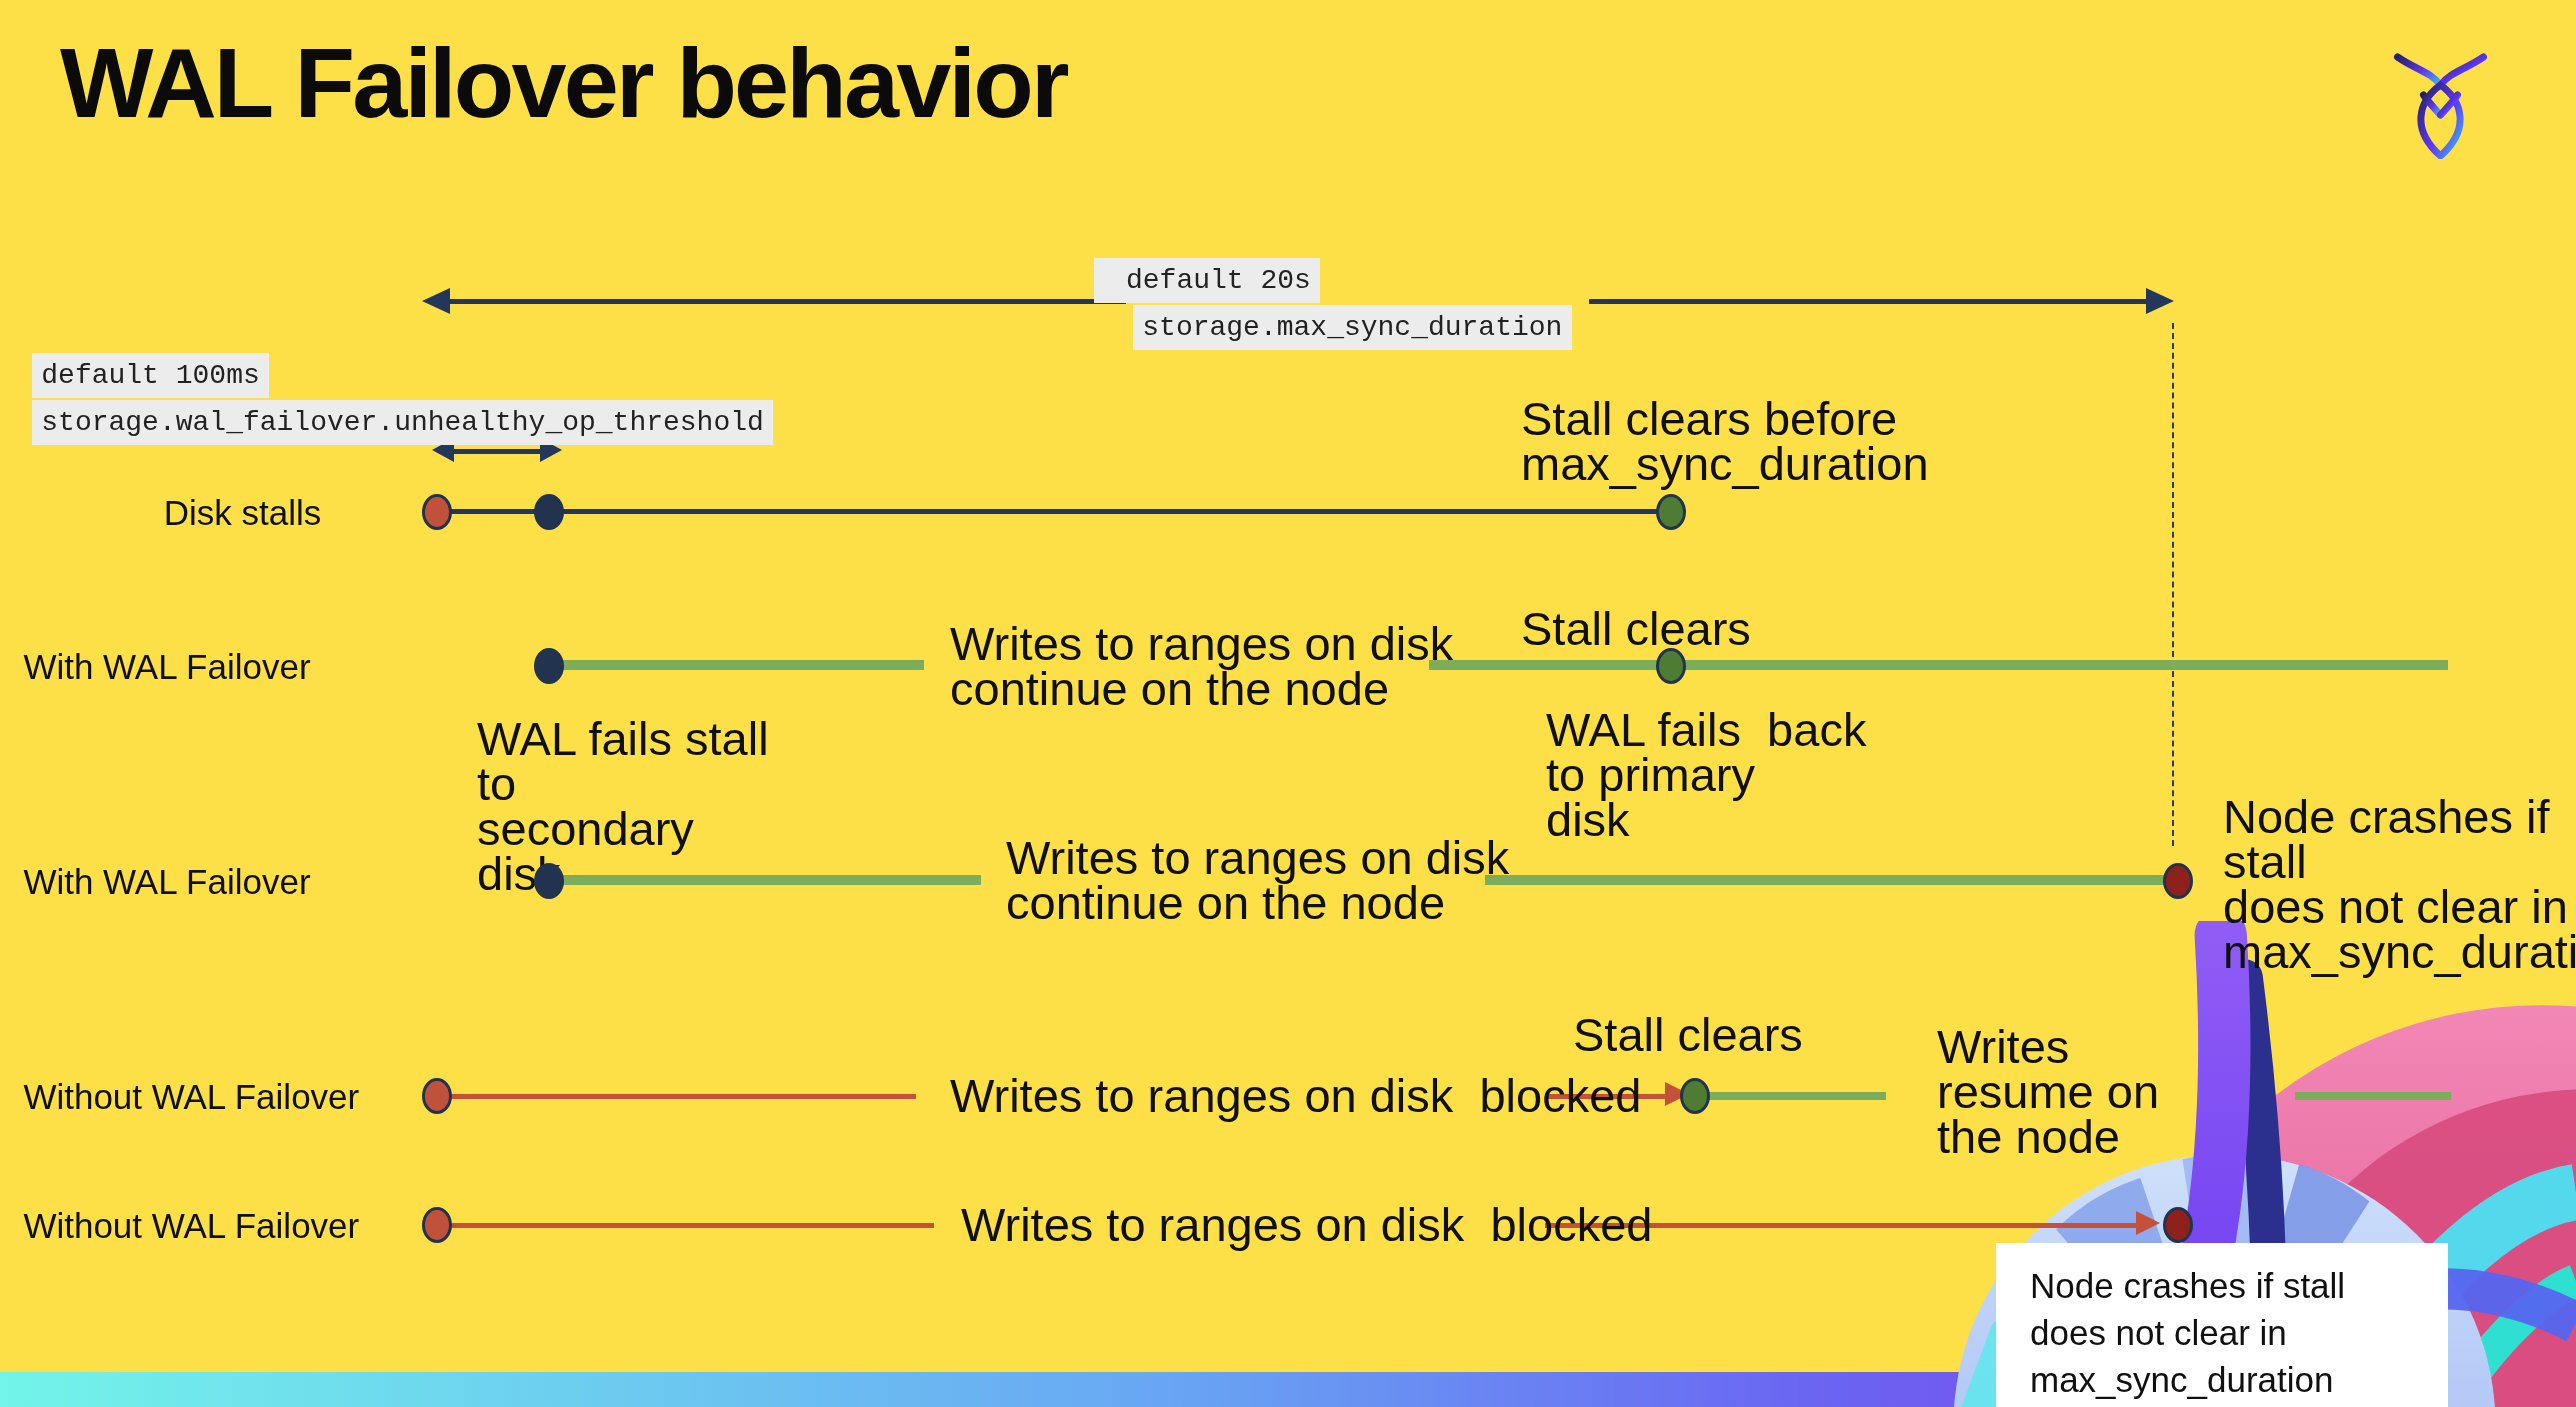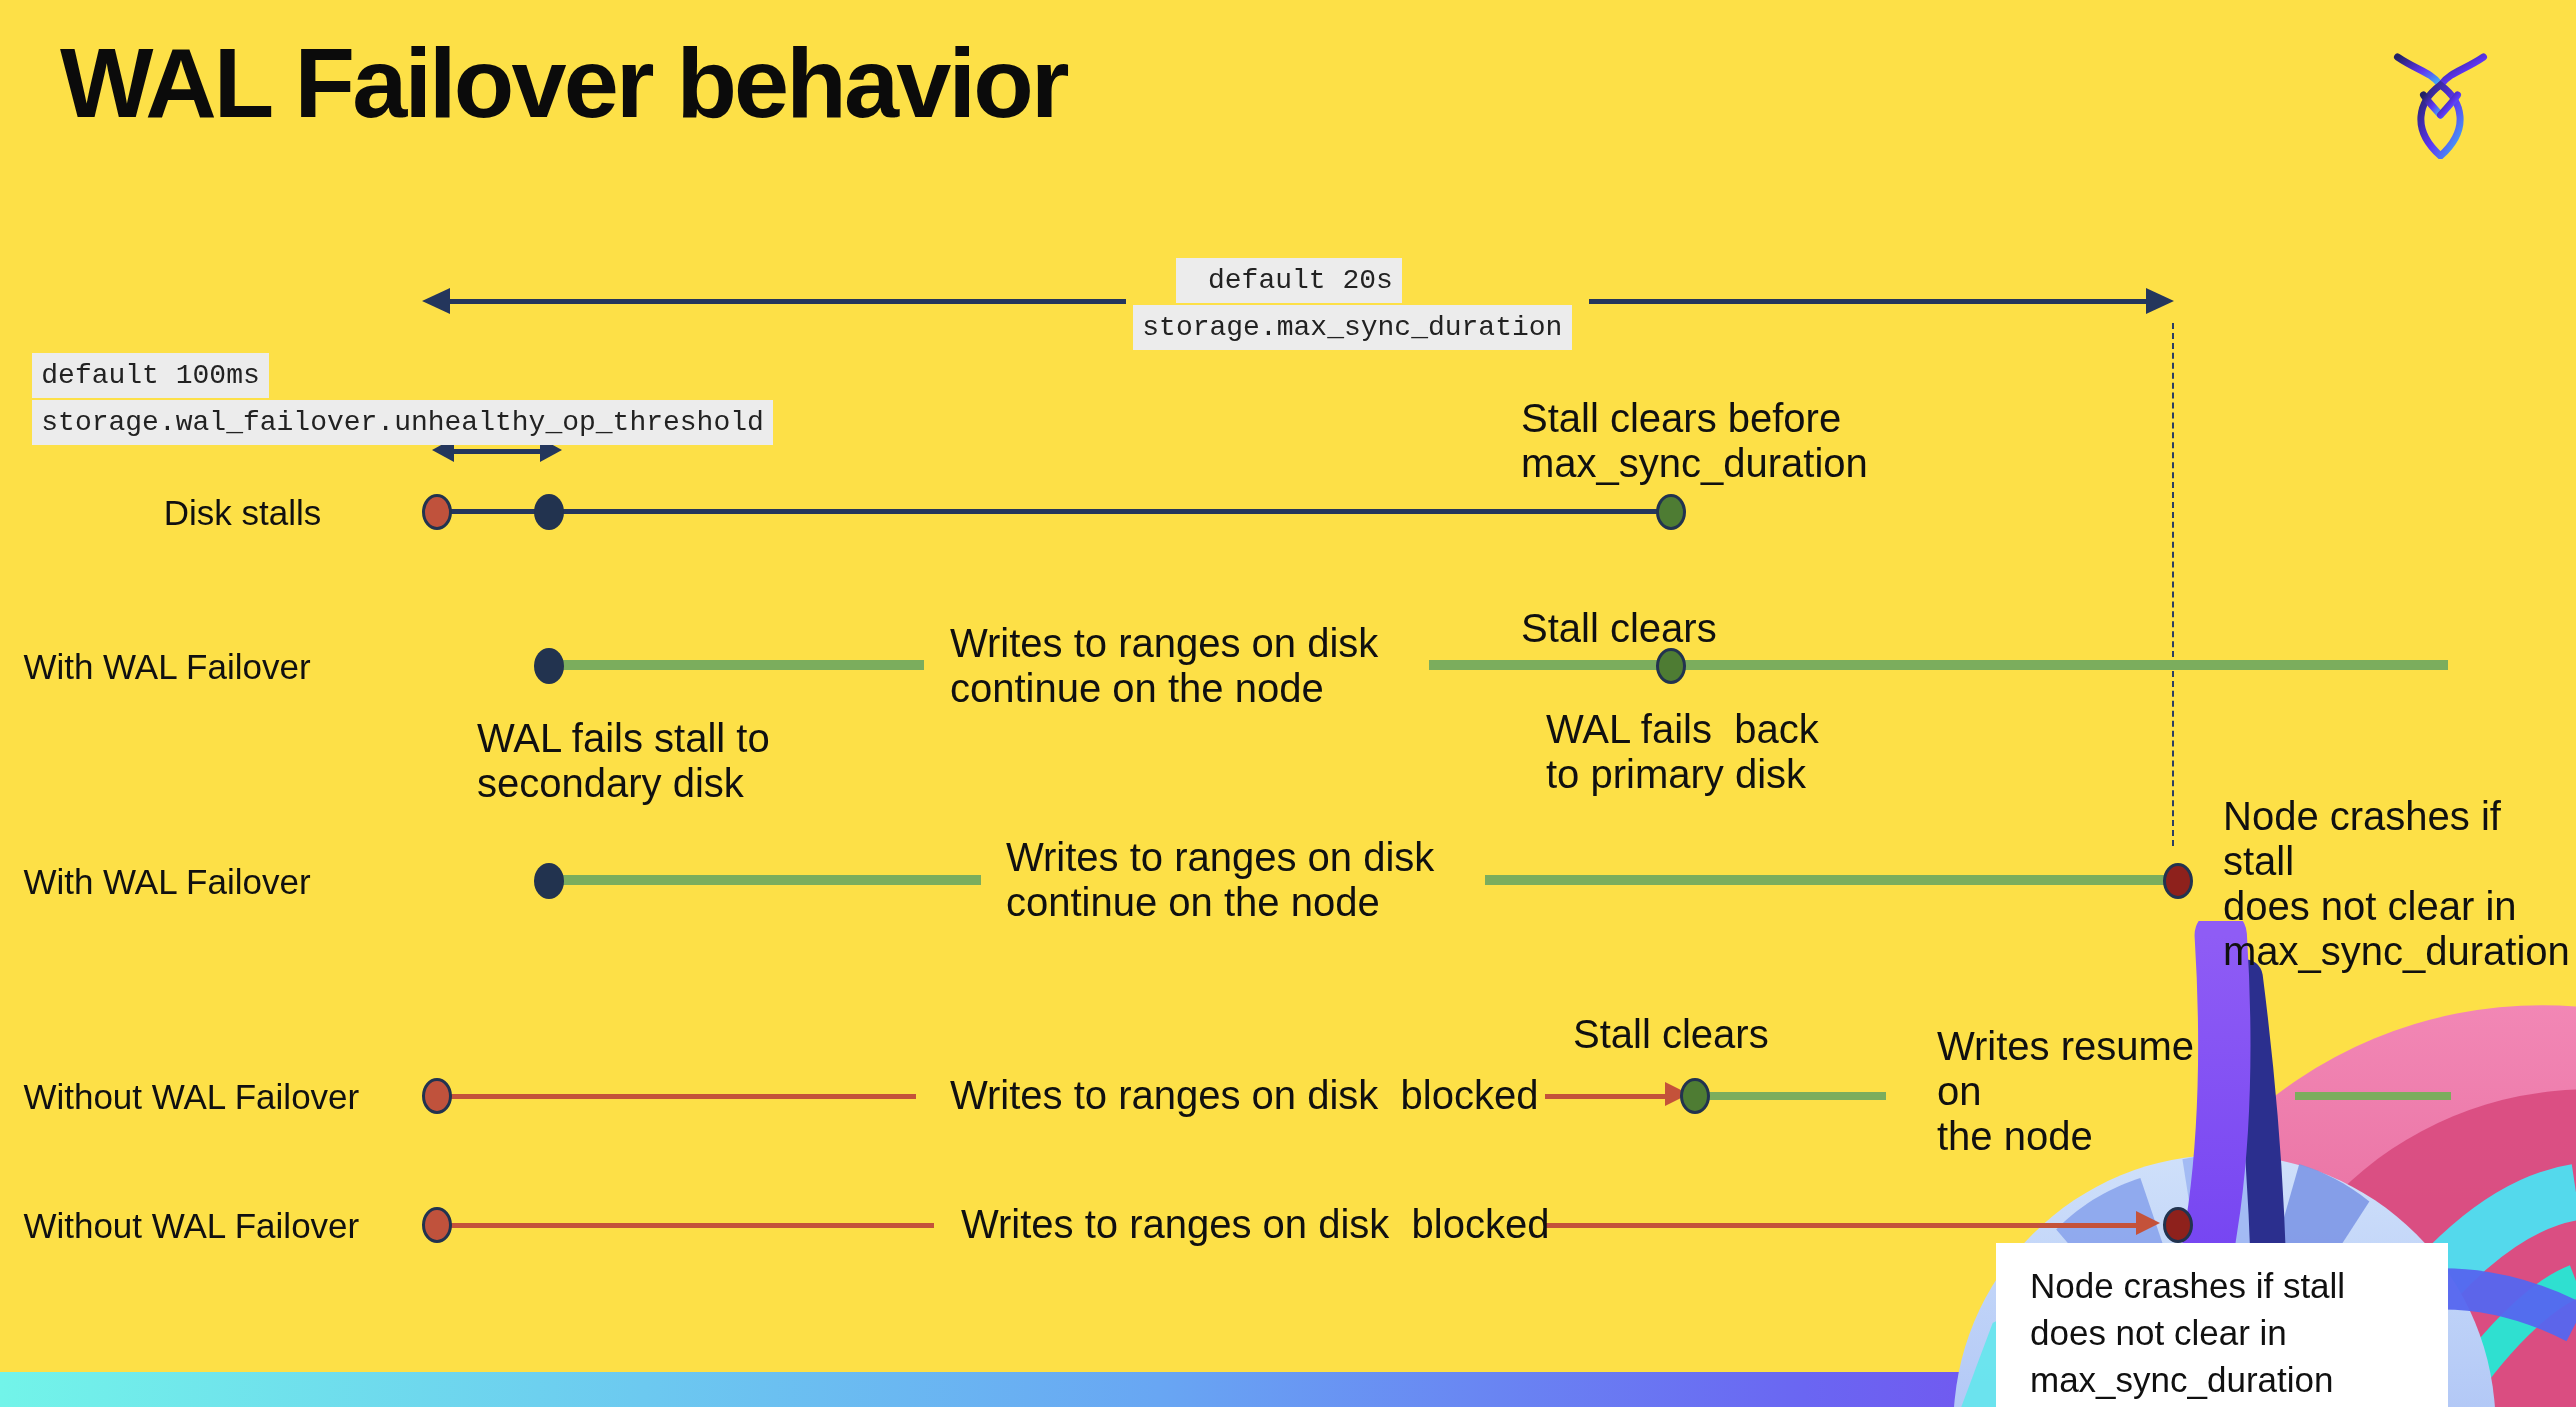--- a/index.html
+++ b/index.html
@@ -33,21 +33,21 @@
   .ah.left-navy{border-top:13px solid transparent;border-bottom:13px solid transparent;border-right:28px solid #24365c;}
   .ah.right-navy{border-top:13px solid transparent;border-bottom:13px solid transparent;border-left:28px solid #24365c;}
   .ah.sm-left{border-top:12px solid transparent;border-bottom:12px solid transparent;border-right:22.4px solid #24365c;}
   .ah.sm-right{border-top:12px solid transparent;border-bottom:12px solid transparent;border-left:22.4px solid #24365c;}
   .ah.right-red{border-top:12px solid transparent;border-bottom:12px solid transparent;border-left:24px solid #c4523a;}
 
   .dashv{width:0;border-left:2.8px dashed #2b3d63;z-index:2;}
 
   
   .lbl{font-size:35px;line-height:43px;z-index:3;}
-  .note{font-size:40px;line-height:45px;z-index:3;}
+  .note{font-size:47px;line-height:45px;z-index:3;}
   .center{text-align:left;width:299px;}
   .right{text-align:center;}
   .pre{white-space:pre;}
 
   #crash-box{left:1996px;top:1243px;width:452px;height:165px;background:#ffffff;z-index:5;
              padding:18.7px 0 0 34px;box-sizing:border-box;font-size:35px;line-height:47px;}
 
   #footer-bar{left:0;top:1372px;width:2576px;height:36px;z-index:0;
               background:linear-gradient(90deg,#72f4e9 0%,#6cc9f0 25%,#68a6f3 45%,#6a66f2 70%,#7c45ec 88%,#8b2be0 100%);}
 
@@ -105,21 +105,21 @@
     <path d="M300,490 C430,380 560,370 676,430" fill="none" stroke="#5566ef" stroke-width="44" opacity="0.95"></path>
     <path d="M345,521 C352,400 345,240 322,60" fill="none" stroke="#2b2f8e" stroke-width="38" stroke-linecap="round"></path>
     <path d="M232,521 C285,400 310,240 296,15" fill="none" stroke="url(#purpleG)" stroke-width="56" stroke-linecap="round"></path>
     <path d="M18,521 L52,430 C62,424 74,424 80,432 L58,521 Z" fill="#5ee8ec" opacity="0.85"></path>
   </svg>
 
   <div class="abs hline" style="left:430px;top:299px;width:696px;"></div>
   <div class="abs hline" style="left:1589px;top:299px;width:557px;"></div>
   <div class="abs ah left-navy" style="left:422px;top:288px;"></div>
   <div class="abs ah right-navy" style="left:2146px;top:288px;"></div>
-  <div class="abs chip" style="left:1176px;top:258px;padding-left:32px;">default 20s</div>
+  <div class="abs chip" style="left:1094px;top:258px;padding-left:32px;">default 20s</div>
   <div class="abs chip" style="left:1133px;top:305px;">storage.max_sync_duration</div>
 
   <div class="abs chip" style="left:32px;top:353px;">default 100ms</div>
   <div class="abs chip" style="left:32px;top:400px;">storage.wal_failover.unhealthy_op_threshold</div>
   <div class="abs hline" style="left:447px;top:449px;width:99px;"></div>
   <div class="abs ah sm-left" style="left:432px;top:438px;"></div>
   <div class="abs ah sm-right" style="left:540px;top:438px;"></div>
 
   <div class="abs dashv" style="left:2172px;top:323px;height:523px;"></div>
 

